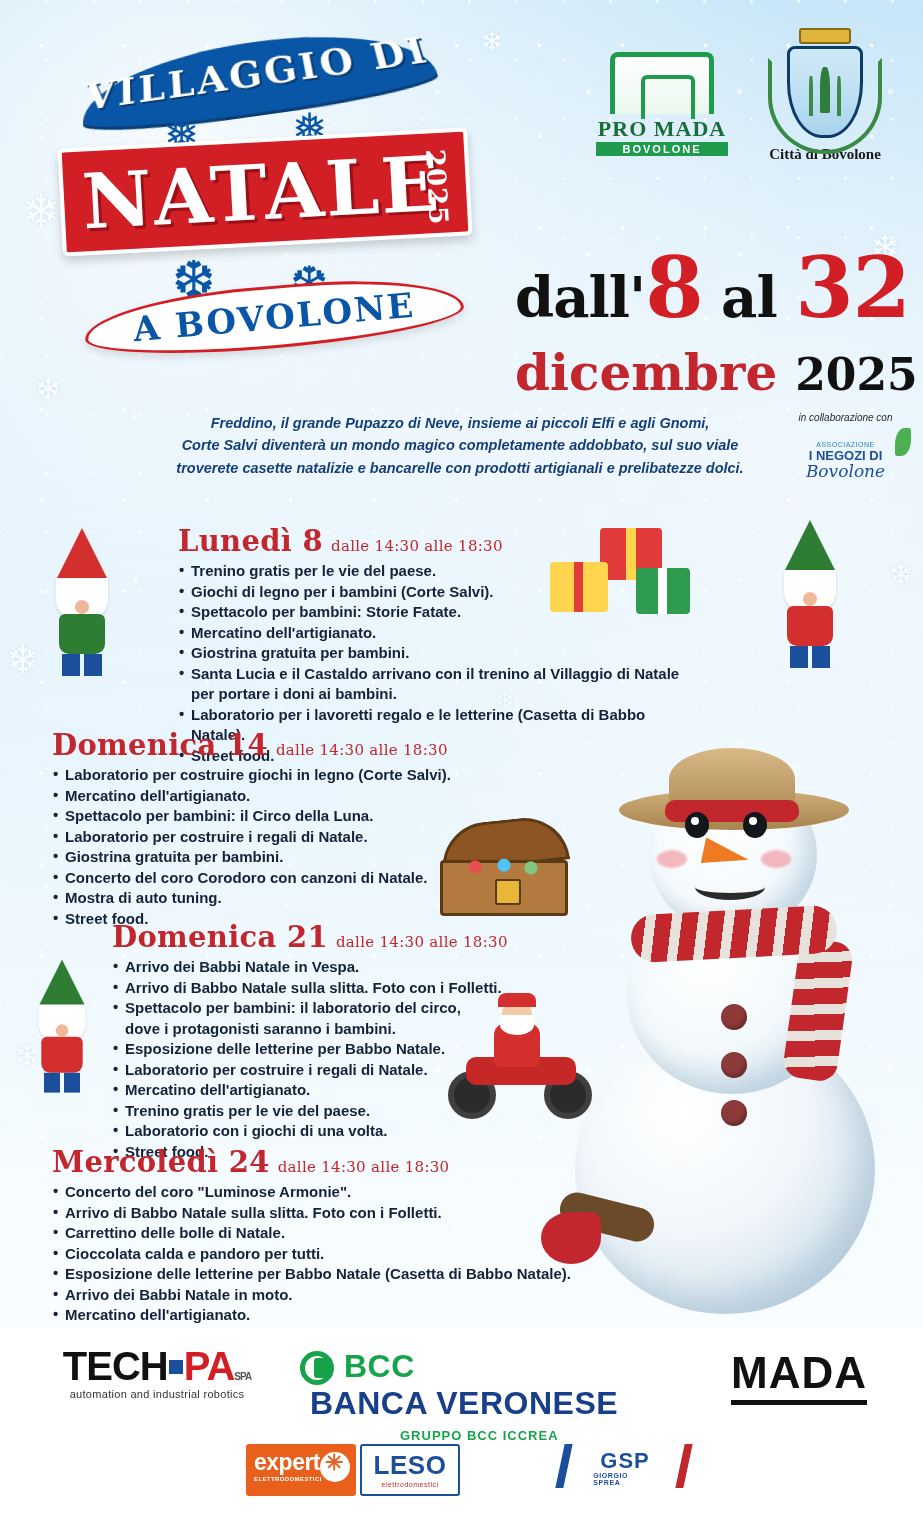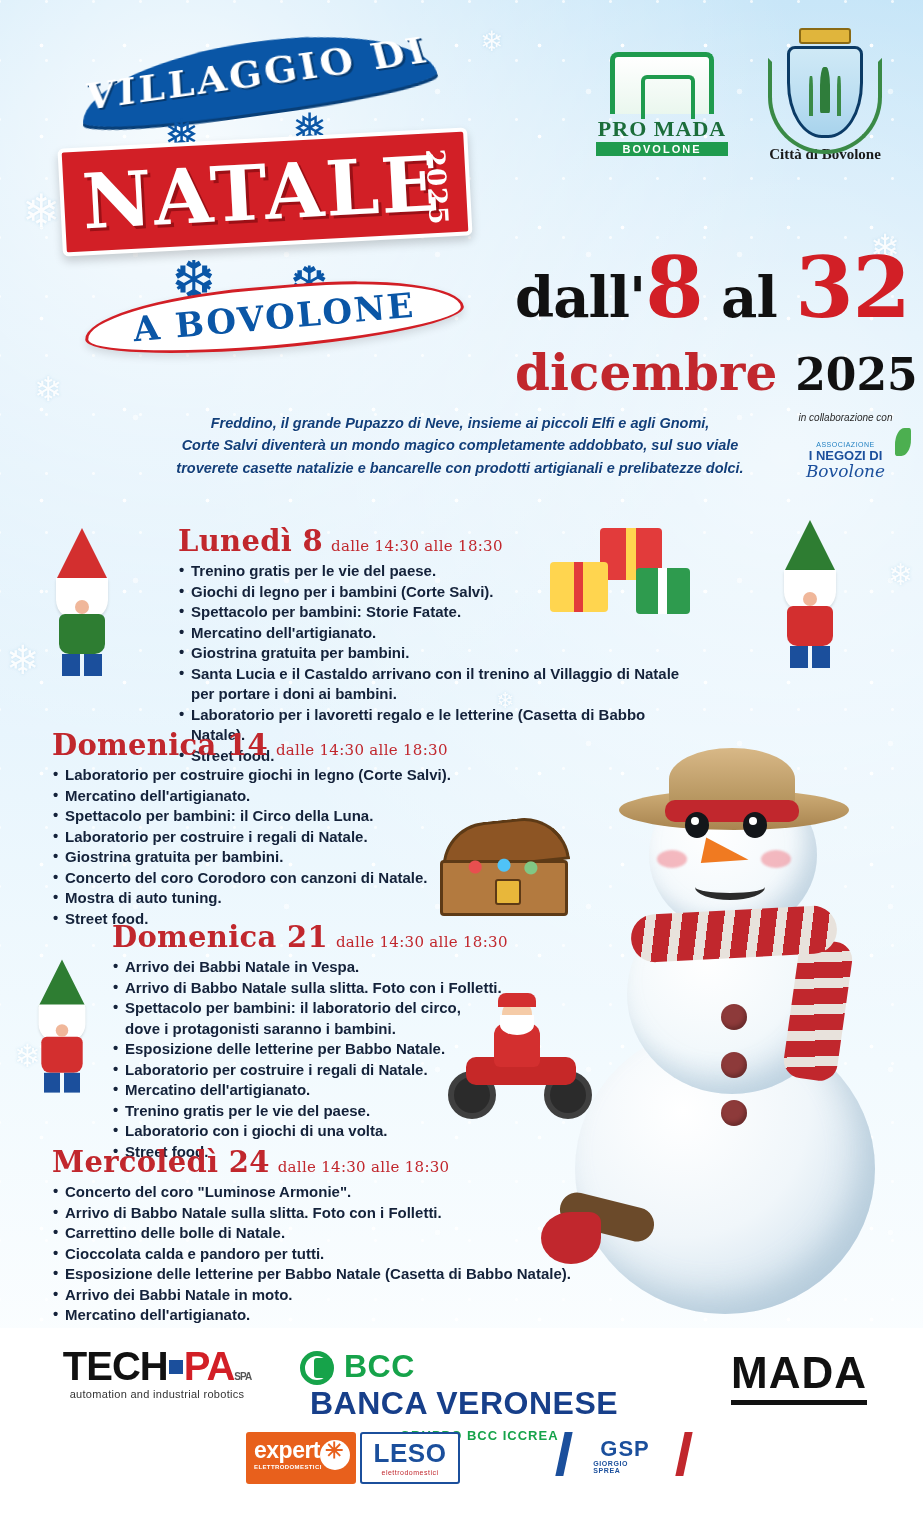--- a/index.html
+++ b/index.html
@@ -491,21 +491,21 @@
     position:absolute; left: -4px; bottom: 66px; width: 60px; height: 52px;
     background:#c1272d; border-radius: 50% 20% 50% 50%;
   }
 
   
   .sponsors {
     position:absolute; left: 0; bottom: 0; width: 923px; height: 190px;
     background: #ffffff;
   }
   .sp-row1 { position:absolute; top: 16px; left: 0; width: 923px; height: 72px; }
-  .sp-row2 { position:absolute; top: 104px; left: 0; width: 806px; height: 70px; }
+  .sp-row2 { position:absolute; top: 116px; left: 0; width: 806px; height: 70px; }
 
   .tech {
     position:absolute; left: 52px; top: 2px; width: 210px; text-align: center;
   }
   .tech .tl {
     font-family: "Liberation Sans", sans-serif;
     font-weight: bold; font-size: 40px; color:#111111; letter-spacing:-1px;
     line-height: 1;
   }
   .tech .tl .red { color:#d21f26; }

